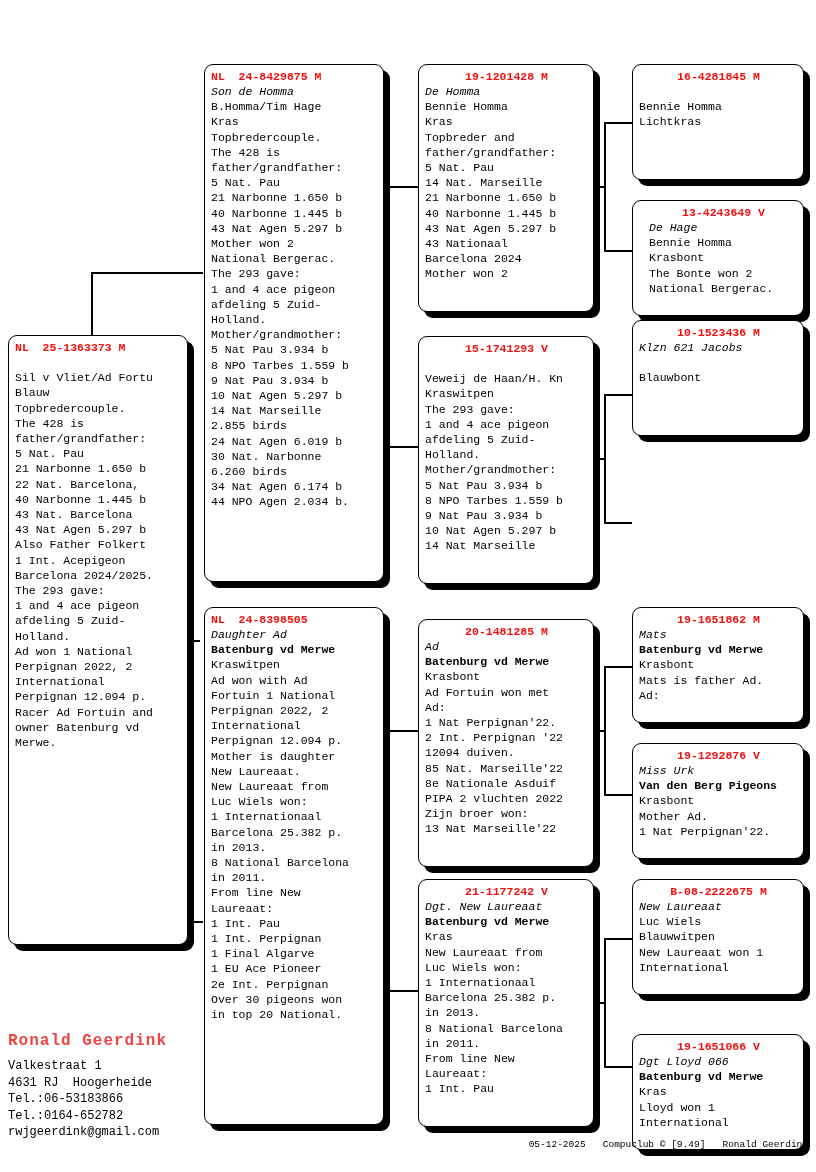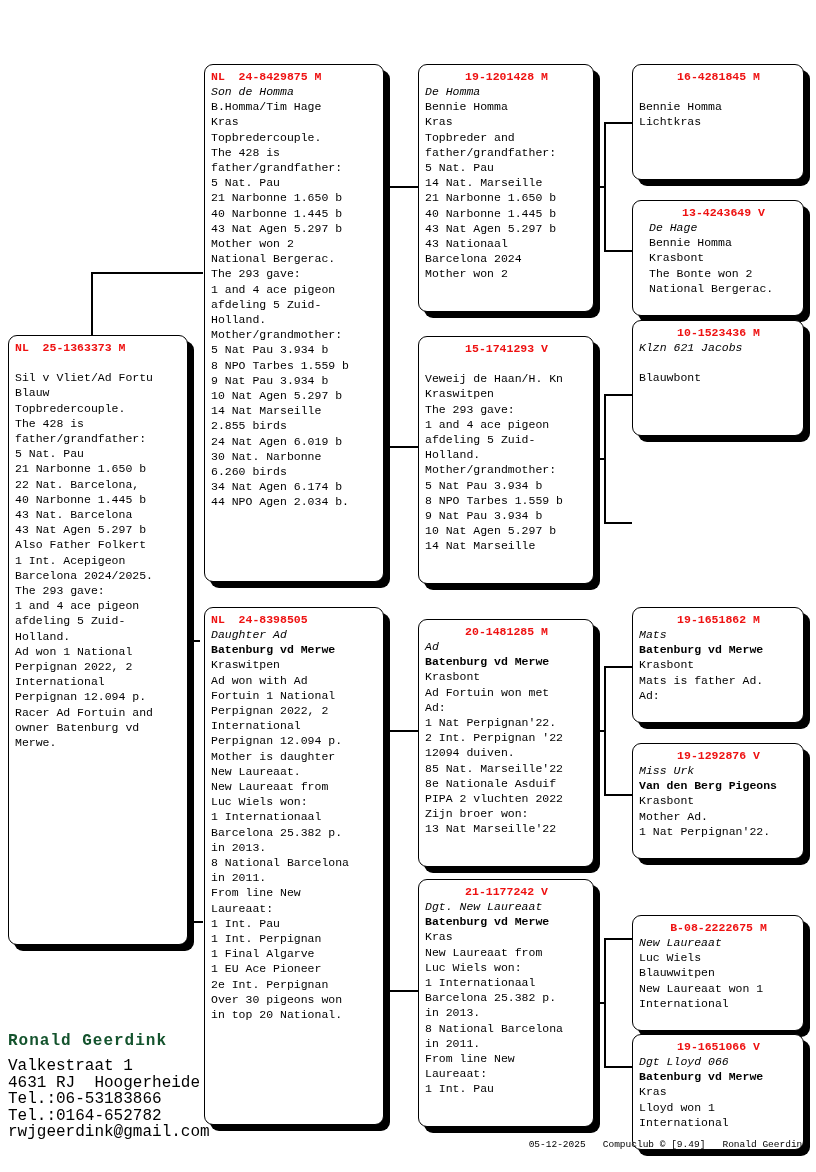--- a/index.html
+++ b/index.html
@@ -26,23 +26,23 @@
   .card .body .bd{font-weight:bold;}
   .card .body div{white-space:pre;}
 
   
   .ln{position:absolute;background:#000;}
   .lnh{height:1.6px;}
   .lnv{width:1.6px;}
 
   
   .owner-name{position:absolute;left:8px;top:1032px;
-              font-size:16px;font-weight:bold;letter-spacing:1px;color:#14532d;}
+              font-size:16px;font-weight:bold;letter-spacing:1px;color:#ef4444;}
   .owner-lines{position:absolute;left:8px;top:1058px;
-               font-size:16px;line-height:16.6px;color:#000;white-space:pre;}
+               font-size:12px;line-height:16.6px;color:#000;white-space:pre;}
 
   .footer{position:absolute;left:0;top:1139px;width:808px;text-align:right;
           font-size:9.5px;color:#000;white-space:pre;}
 </style>
 </head>
 <body>
 
 <div id="page">
 
 
@@ -137,21 +137,21 @@
   <div class="card" style="left:632px;top:607px;width:172px;height:116px;">
     <div class="ring center">19-1651862 M</div>
     <div class="body"><div><span class="it">Mats</span></div><div><span class="bd">Batenburg vd Merwe</span></div><div>Krasbont</div><div>Mats is father Ad.</div><div>Ad:</div></div>
   </div>
 
   <div class="card" style="left:632px;top:743px;width:172px;height:116px;">
     <div class="ring center">19-1292876 V</div>
     <div class="body"><div><span class="it">Miss Urk</span></div><div><span class="bd">Van den Berg Pigeons</span></div><div>Krasbont</div><div>Mother Ad.</div><div>1 Nat Perpignan'22.</div></div>
   </div>
 
-  <div class="card" style="left:632px;top:915px;width:172px;height:116px;">
+  <div class="card" style="left:632px;top:879px;width:172px;height:116px;">
     <div class="ring center">B-08-2222675 M</div>
     <div class="body"><div><span class="it">New Laureaat</span></div><div>Luc Wiels</div><div>Blauwwitpen</div><div>New Laureaat won 1</div><div>International</div></div>
   </div>
 
   <div class="card" style="left:632px;top:1015px;width:172px;height:116px;margin-top:19px;">
     <div class="ring center">19-1651066 V</div>
     <div class="body"><div><span class="it">Dgt Lloyd 066</span></div><div><span class="bd">Batenburg vd Merwe</span></div><div>Kras</div><div>Lloyd won 1</div><div>International</div></div>
   </div>
 
   <div class="owner-name">Ronald Geerdink</div>

